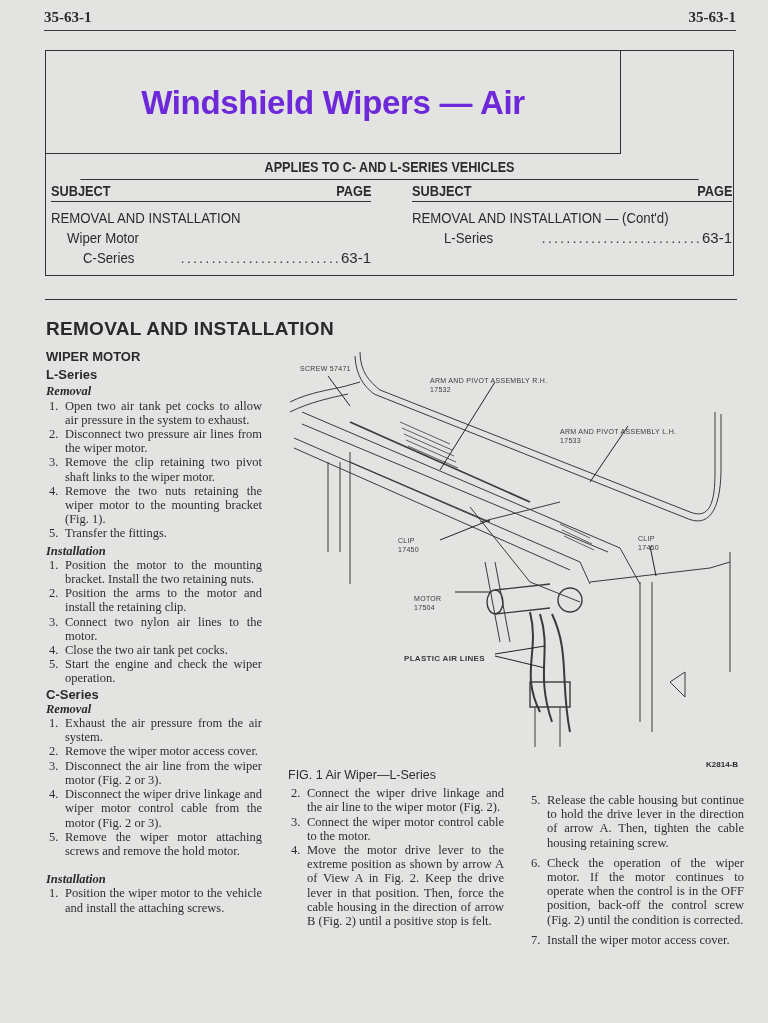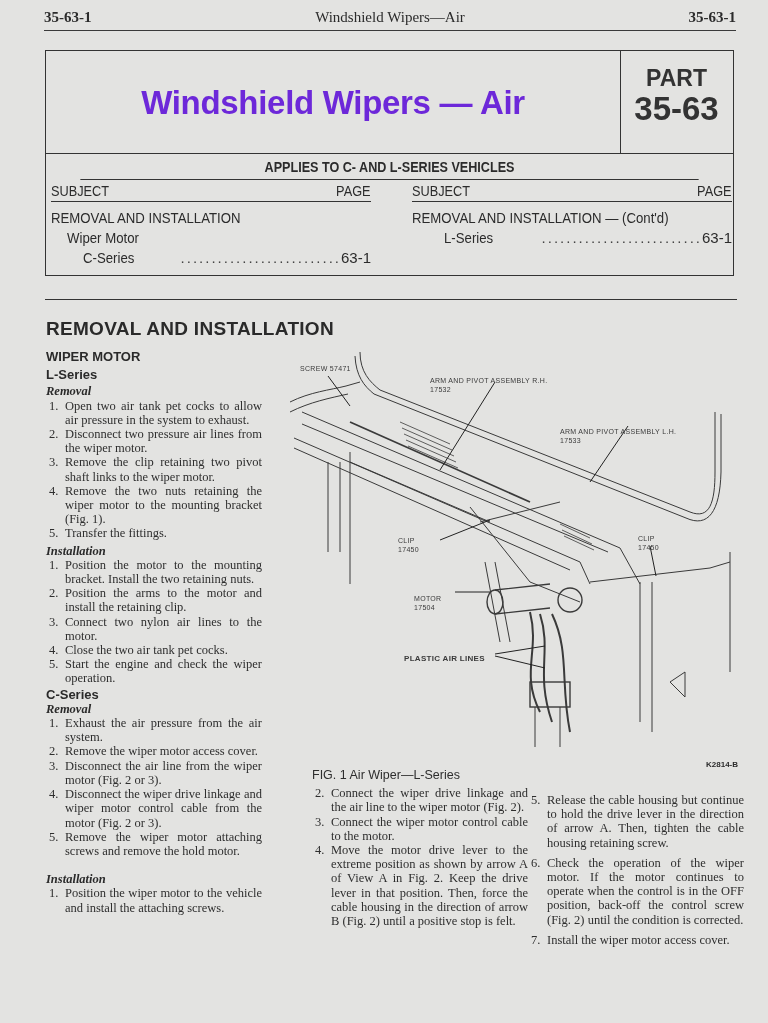--- a/index.html
+++ b/index.html
@@ -19,63 +19,58 @@
   .title-box { left: 45px; top: 50px; width: 689px; height: 226px; border: 1.5px solid #333; box-sizing: border-box; font-family: "Liberation Sans", sans-serif; }
   .title-main { position: absolute; left: 0; top: 0; width: 574px; height: 102px; border-right: 1.5px solid #333; border-bottom: 1.5px solid #333; }
   .title-main span { position: absolute; left: 0; right: 0; top: 33px; text-align: center; font-size: 33px; font-weight: bold; color: #6d28d9; letter-spacing: -0.3px; }
   .part-box { position: absolute; left: 574px; top: 0; right: 0; height: 102px; border-bottom: 1.5px solid #333; text-align: center; }
   .part-label { display: block; margin-top: 14px; font-size: 23px; font-weight: bold; color: #333; }
   .part-num { display: block; margin-top: -2px; font-size: 33px; font-weight: bold; color: #333; }
   .applies { position: absolute; left: 0; right: 0; top: 102px; height: 26px; border-bottom: 1.5px solid #333; text-align: center; font-size: 14px; font-weight: bold; line-height: 28px; transform: scaleX(0.9); }
   .toc-col { position: absolute; top: 130px; font-size: 15px; }
   .toc-col.left { left: 5px; width: 320px; }
   .toc-col.right { left: 366px; width: 320px; }
-  .toc-head { height: 20px; border-bottom: 1.5px solid #333; font-weight: normal; position: relative; font-size: 15px; }
+  .toc-head { height: 20px; border-bottom: 1.5px solid #333; font-weight: bold; position: relative; font-size: 15px; }
   .toc-head .subj { position: absolute; left: 0; top: 1px; transform: scaleX(0.85); transform-origin: left; }
   .toc-head .pg { position: absolute; right: 0; top: 1px; transform: scaleX(0.85); transform-origin: right; }
   .toc-line { position: relative; height: 20px; line-height: 20px; white-space: nowrap; }
   .toc-line .txt { display: inline-block; transform: scaleX(0.88); transform-origin: left; }
   .toc-line .leader { position: absolute; right: 0; top: 0; }
   .toc-line .dots { letter-spacing: 2px; color: #444; }
   
   .sec-rule { left: 45px; top: 299px; width: 692px; border-top: 1.5px solid #333; }
   .sec-title { left: 46px; top: 318px; font-family: "Liberation Sans", sans-serif; font-weight: bold; font-size: 19px; letter-spacing: 0.3px; color: #2a2a2a; }
   .sub1 { font-family: "Liberation Sans", sans-serif; font-weight: bold; font-size: 13px; color: #2a2a2a; }
   .sub2 { font-family: "Liberation Sans", sans-serif; font-weight: bold; font-size: 13px; color: #2a2a2a; }
   .sub3 { font-weight: bold; font-style: italic; font-size: 12.5px; color: #2a2a2a; }
   .col { font-size: 12.5px; line-height: 14.2px; color: #2e2e2e; }
   .col ol { margin: 0; padding: 0; list-style: none; }
   .col li { position: relative; padding-left: 19px; text-align: justify; }
   .col li .n { position: absolute; left: 3px; top: 0; }
   .col1 { left: 46px; top: 350px; width: 216px; }
-  .col2 { left: 288px; top: 768px; width: 216px; margin-left: 24px; }
+  .col2 { left: 288px; top: 768px; width: 216px; }
   .col3 { left: 528px; top: 793px; width: 216px; }
   .fig-caption { font-family: "Liberation Sans", sans-serif; font-size: 12.5px; margin-bottom: 4px; }
   .figure { left: 290px; top: 352px; width: 470px; height: 410px; }
   .fig-label { position: absolute; font-family: "Liberation Sans", sans-serif; font-size: 7px; color: #3a3a3a; text-align: left; line-height: 9px; letter-spacing: 0.3px; }
   .fig-label.bold { font-weight: bold; font-size: 8px; }
   .fig-code { left: 706px; top: 760px; font-family: "Liberation Sans", sans-serif; font-weight: bold; font-size: 8px; }
   .gap { height: 6px; }
 </style>
 </head>
 <body>
 
 <div class="abs run-head">
   <span class="run-left">35-63-1</span>
-  <span class="run-center">Windshield Wipers—Air</span>
   <span class="run-right">35-63-1</span>
 </div>
 
 <div class="abs title-box">
   <div class="title-main">
     <span>Windshield Wipers — Air</span>
-  </div>
-  <div class="part-box">
-    <span class="part-label">PART</span>
-    <span class="part-num">35-63</span>
   </div>
   <div class="applies">APPLIES TO C- AND L-SERIES VEHICLES</div>
 
   <div class="toc-col left">
     <div class="toc-head">
       <span class="subj">SUBJECT</span>
       <span class="pg">PAGE</span>
     </div>
     <div style="height:6px"></div>
     <div class="toc-line">

